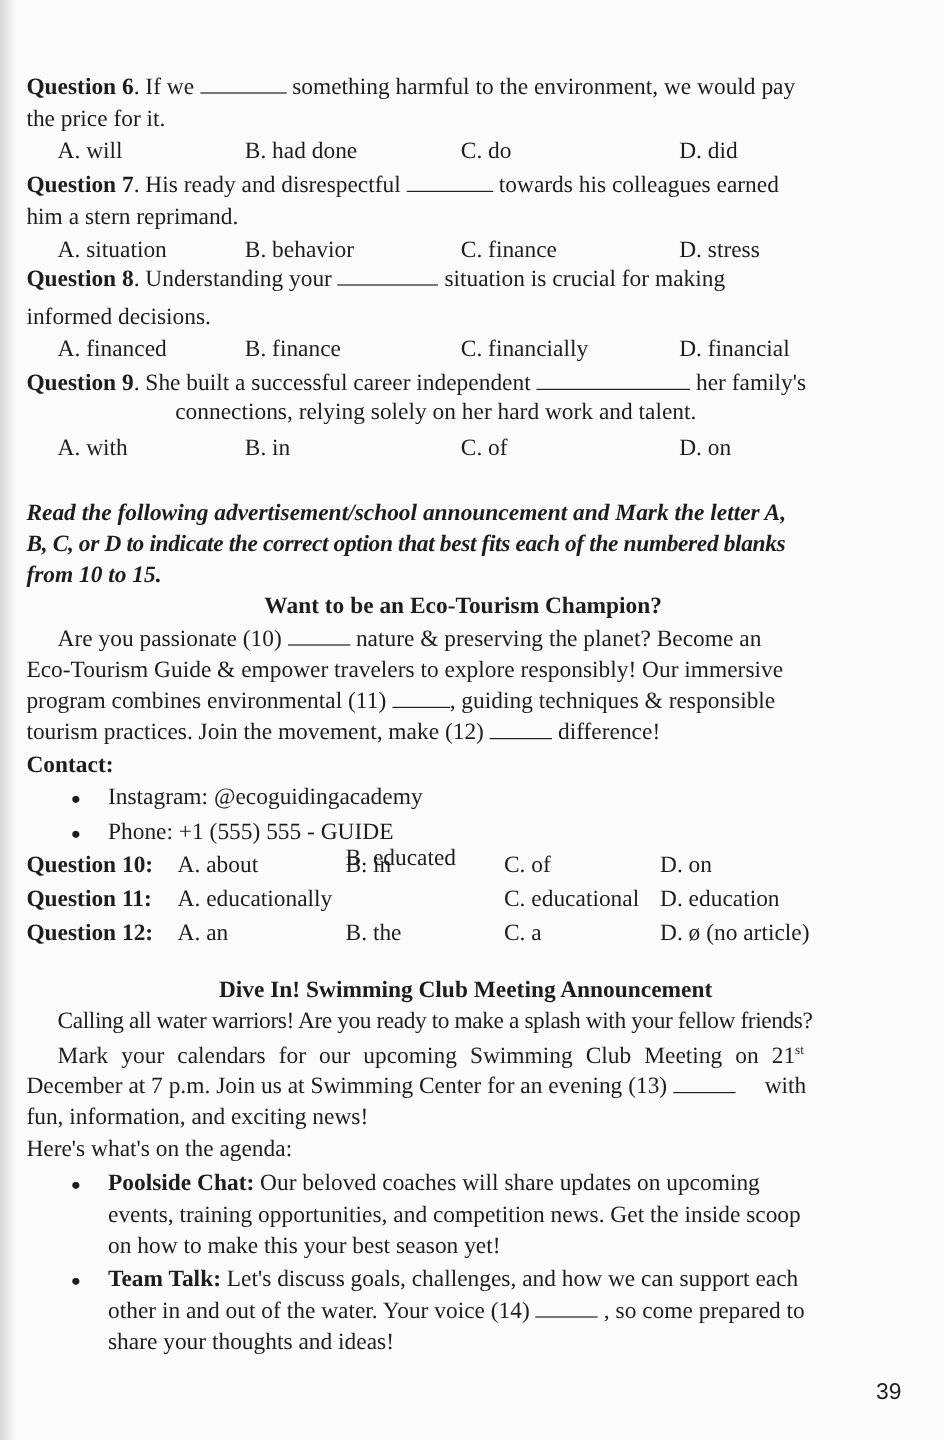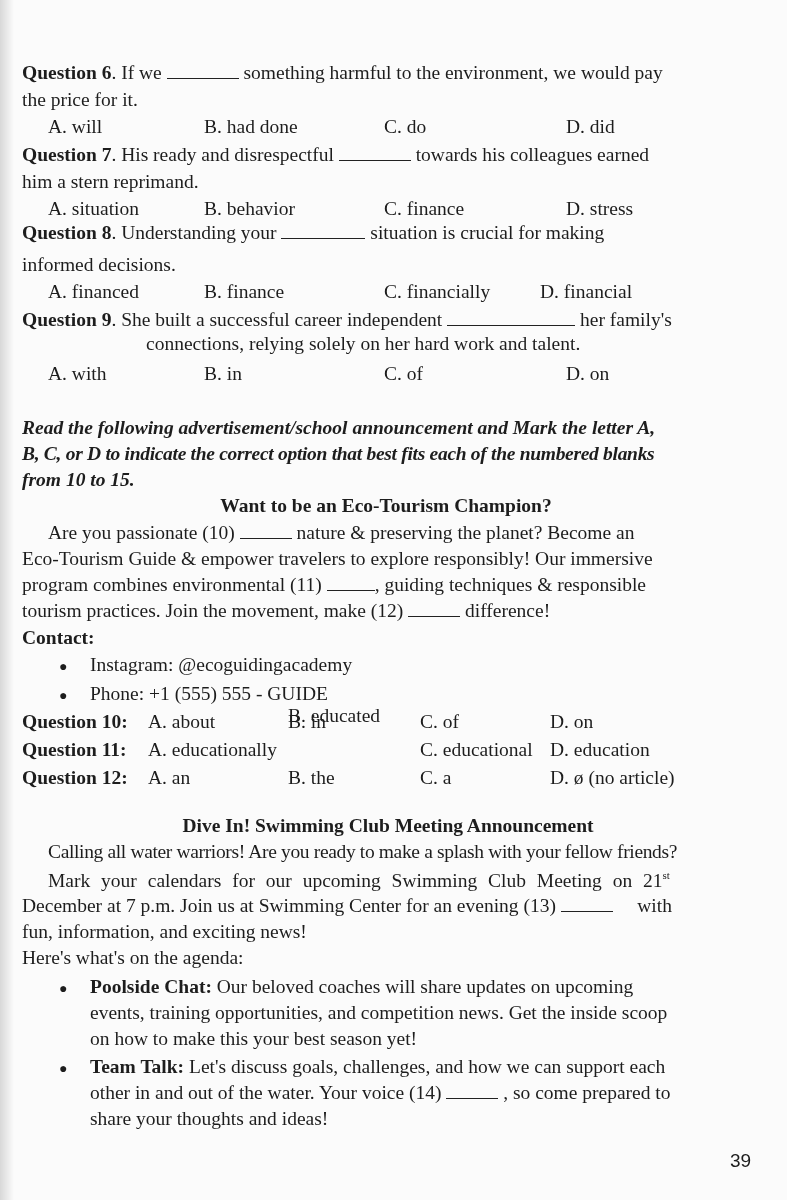--- a/index.html
+++ b/index.html
@@ -61,21 +61,21 @@
   <div>
     <div class="q-line" style="top:222px;">
       <span class="b">Question 8</span>. <span>Understanding your</span>
       <span class="blank" style="width:84px;"></span>
       <span>situation is crucial for making</span>
     </div>
     <div class="q-line" style="top:254px;">informed decisions.</div>
     <div class="opt" style="top:281px;left:26px;"><span>A</span>. <span>financed</span></div>
     <div class="opt" style="top:281px;left:182px;"><span>B</span>. <span>finance</span></div>
     <div class="opt" style="top:281px;left:362px;"><span>C</span>. <span>financially</span></div>
-    <div class="opt" style="top:281px;left:518px;"><span>D</span>. <span>financial</span></div>
+    <div class="opt" style="top:281px;left:544px;"><span>D</span>. <span>financial</span></div>
   </div>
 
   <div>
     <div class="q-line" style="top:309px;">
       <span class="b">Question 9</span>. <span>She built a successful career independent</span>
       <span class="blank" style="width:128px;"></span>
       <span>her family's</span>
     </div>
     <div class="q-line" style="top:333px;left:124px;">connections, relying solely on her hard work and talent.</div>
     <div class="opt" style="top:363px;left:26px;"><span>A</span>. <span>with</span></div>

